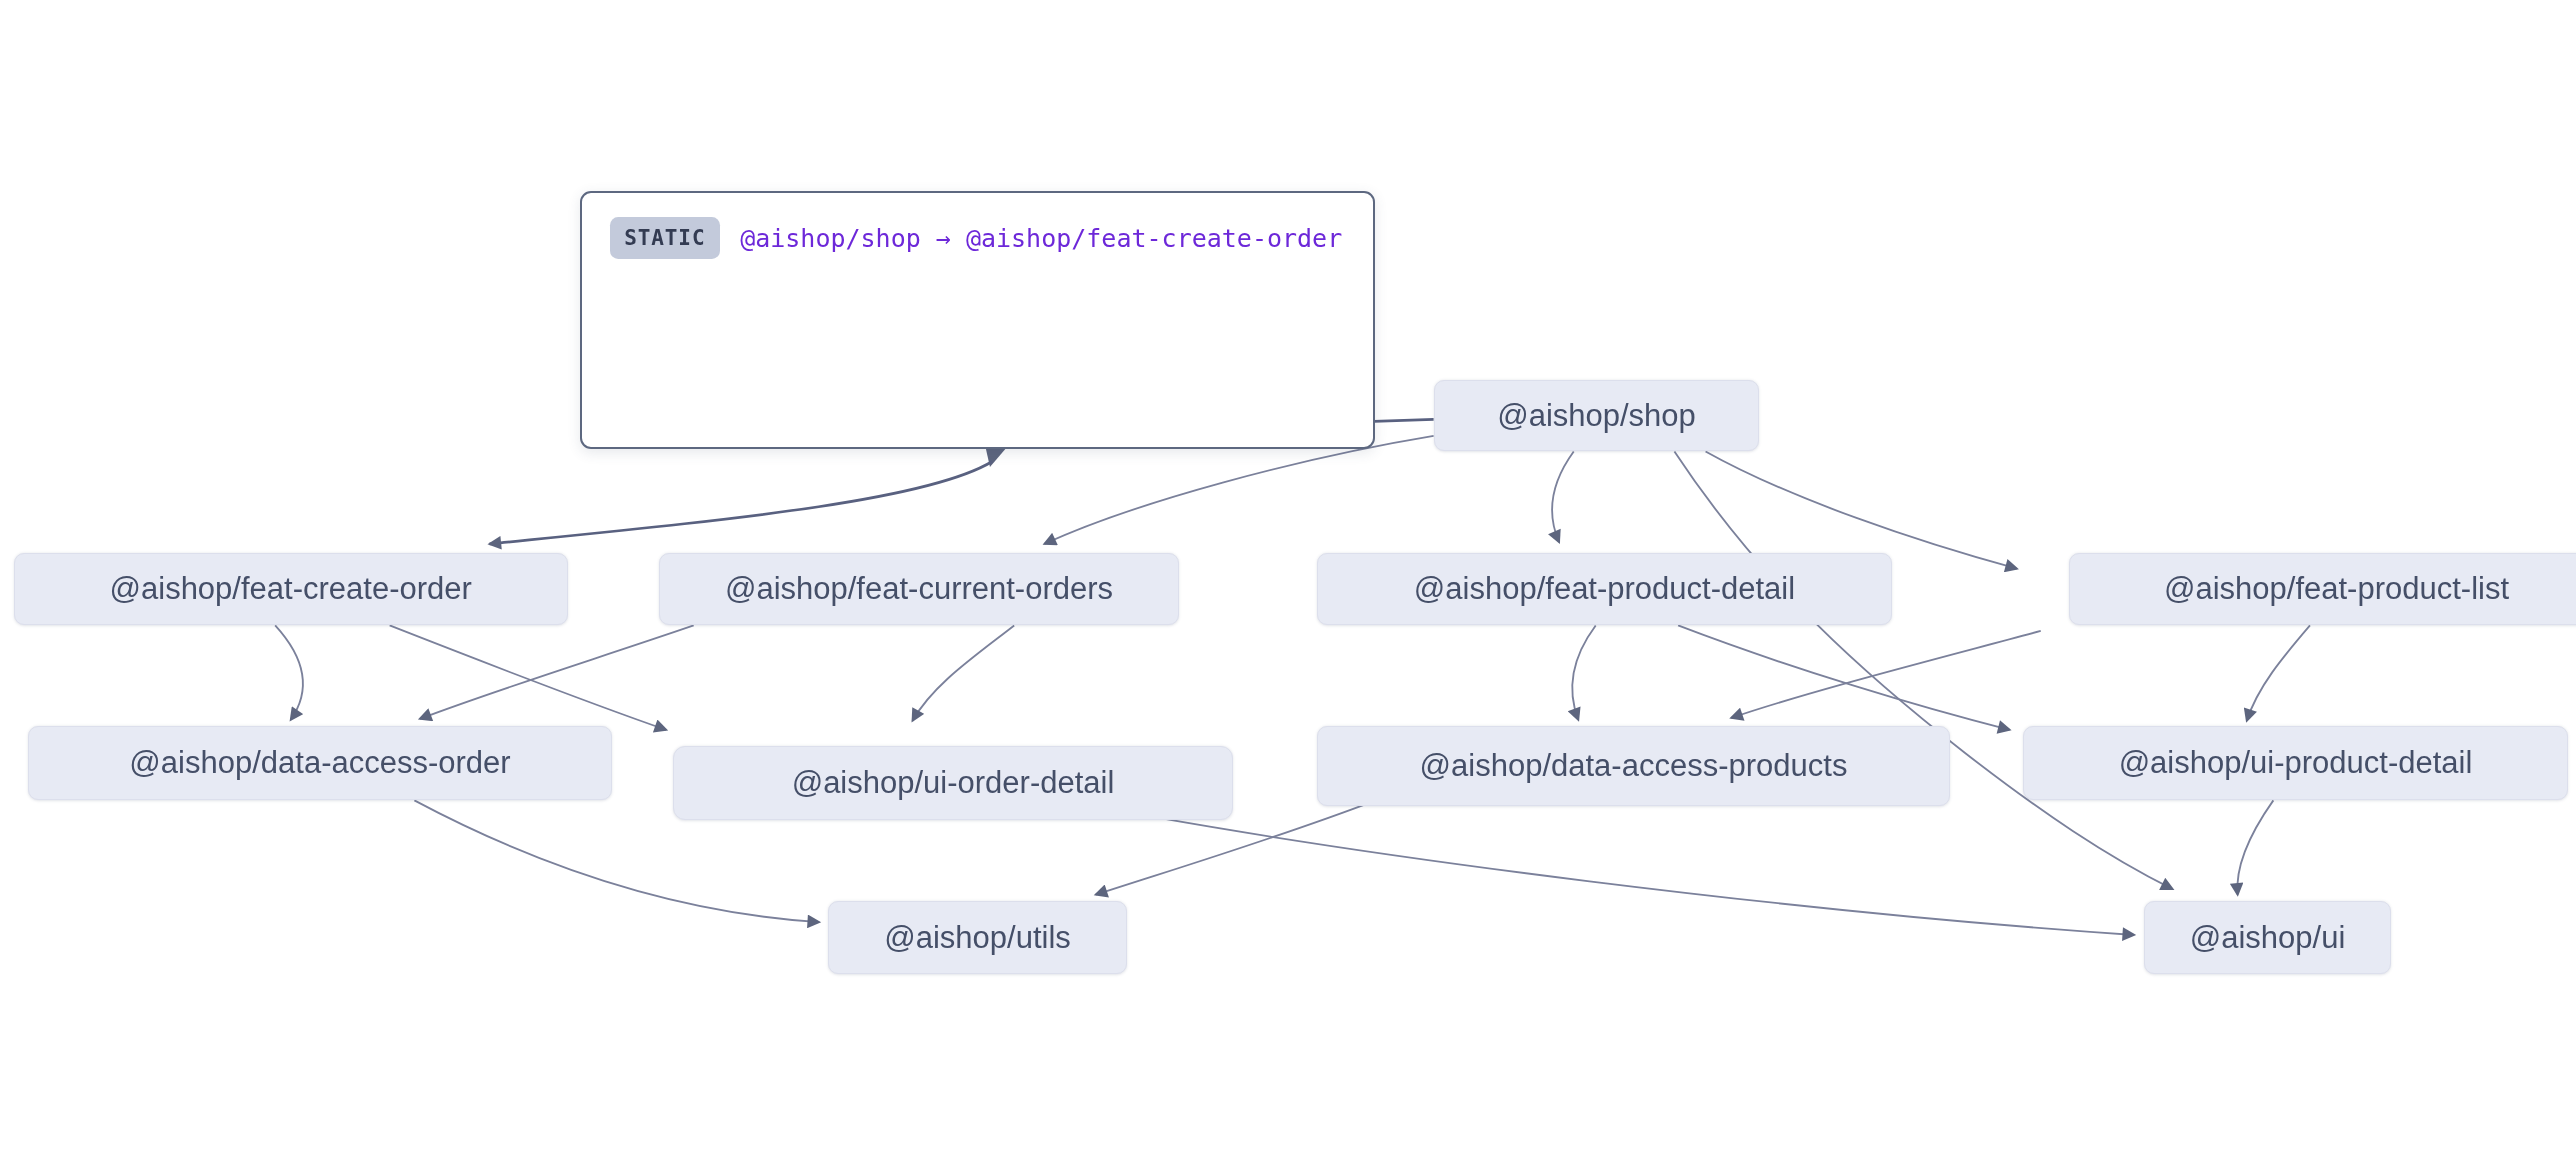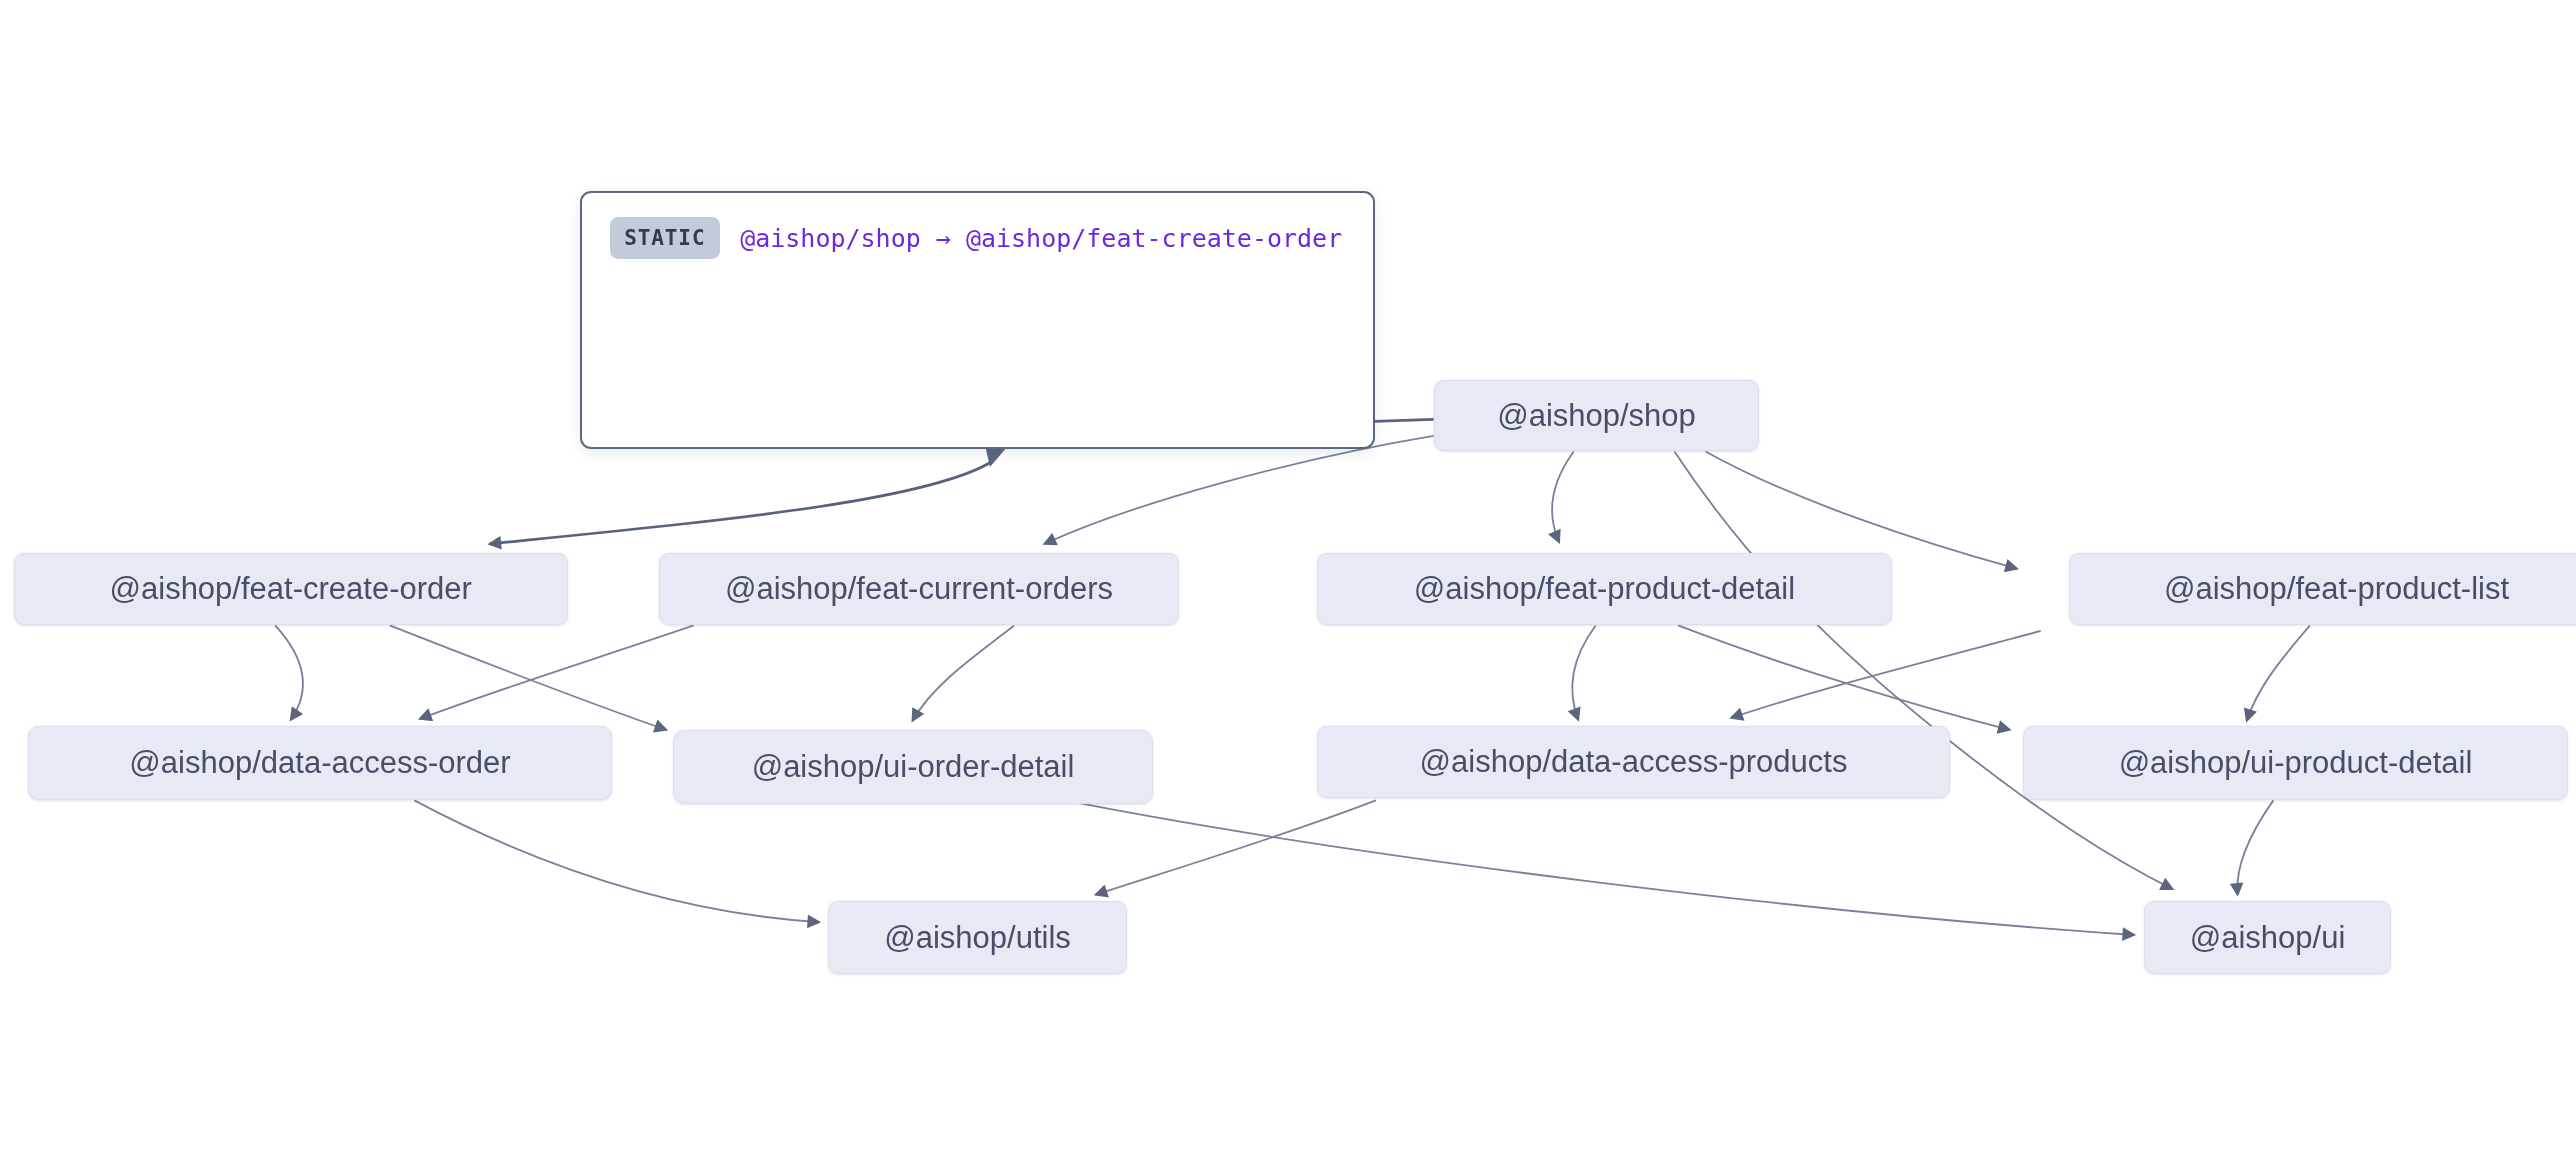--- a/index.html
+++ b/index.html
@@ -124,22 +124,22 @@
       </g>
   </svg>
 
   <div id="nodes-layer">
       <div class="graph-node" style="left: 1434px; top: 380px; width: 325px; height: 71px;">@aishop/shop</div>
       <div class="graph-node" style="left: 13.7px; top: 553px; width: 554px; height: 72px;">@aishop/feat-create-order</div>
       <div class="graph-node" style="left: 659px; top: 553px; width: 520px; height: 72px;">@aishop/feat-current-orders</div>
       <div class="graph-node" style="left: 1317px; top: 553px; width: 575px; height: 72px;">@aishop/feat-product-detail</div>
       <div class="graph-node" style="left: 2029px; top: 553px; width: 535px; height: 72px; margin-left: 40px;">@aishop/feat-product-list</div>
       <div class="graph-node" style="left: 28px; top: 726px; width: 584px; height: 74px; text-align: center;">@aishop/data-access-order</div>
-      <div class="graph-node" style="left: 673px; top: 730px; width: 480px; height: 74px; border-radius: 12px;">@aishop/ui-order-detail</div>
-      <div class="graph-node" style="left: 1317px; top: 726px; width: 633px; height: 72px;">@aishop/data-access-products</div>
+      <div class="graph-node" style="left: 673px; top: 746px; width: 560px; height: 74px; border-radius: 12px;">@aishop/ui-order-detail</div>
+      <div class="graph-node" style="left: 1317px; top: 726px; width: 633px; height: 80px;">@aishop/data-access-products</div>
       <div class="graph-node" style="left: 2023px; top: 726px; width: 545px; height: 74px;">@aishop/ui-product-detail</div>
       <div class="graph-node" style="left: 828px; top: 901px; width: 299px; height: 73px;">@aishop/utils</div>
       <div class="graph-node" style="left: 2144px; top: 901px; width: 247px; height: 73px;">@aishop/ui</div>
     </div>
 
   <div class="edge-tooltip">
     <div class="tt-row">
       <span class="tt-badge">STATIC</span>
       <span class="tt-title">@aishop/shop → @aishop/feat-create-order</span>
     </div>

